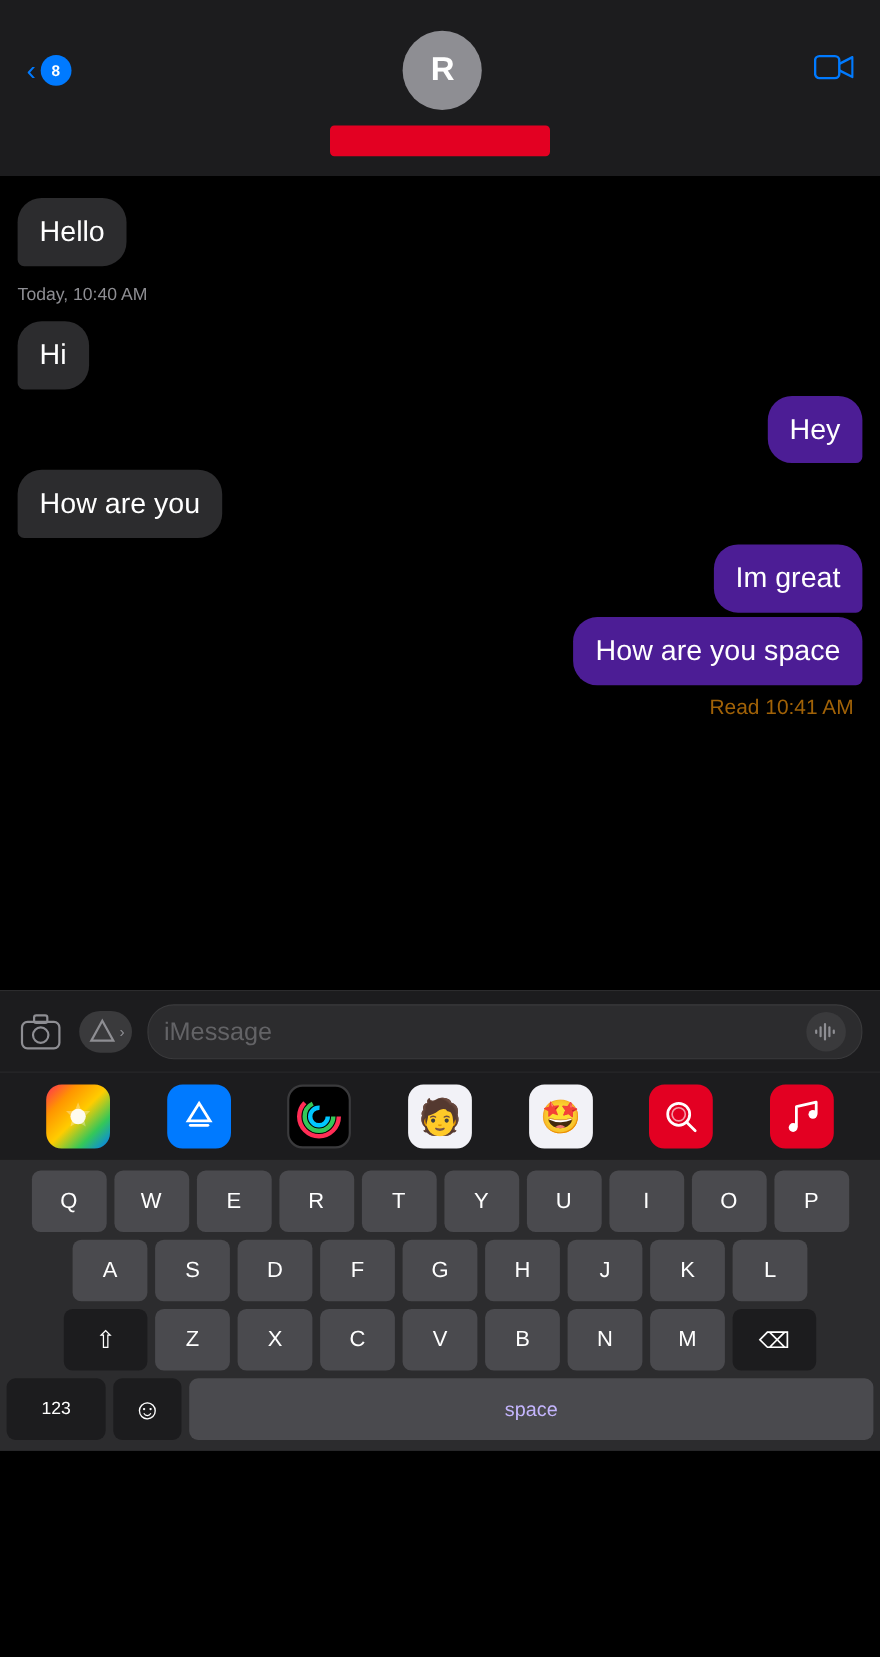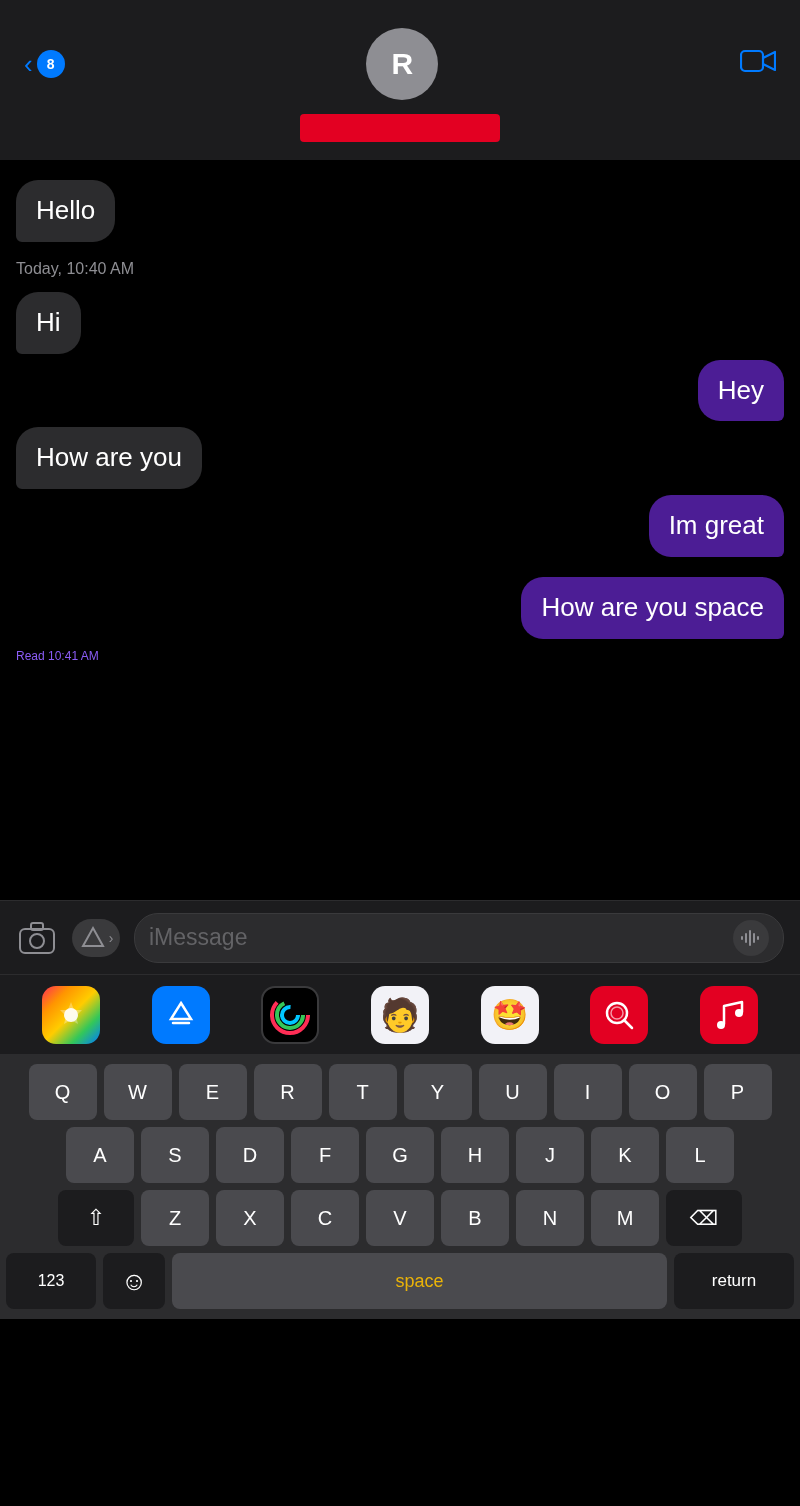--- a/index.html
+++ b/index.html
@@ -120,23 +120,23 @@
       border-bottom-right-radius: 6px;
     }
 
     .timestamp-center {
       color: #8e8e93;
       font-size: 16px;
       margin: 12px 0 8px;
     }
 
     .read-receipt {
-      text-align: left;
-      color: #8b5cf6;
-      font-size: 12px;
+      text-align: right;
+      color: #a16207;
+      font-size: 19px;
       margin-top: 4px;
       padding-right: 8px;
     }
 
     
     .input-area {
       background: #1c1c1e;
       padding: 12px 16px;
       display: flex;
       align-items: center;
@@ -251,21 +251,21 @@
     .key.wide {
       min-width: 90px;
       max-width: 110px;
       font-size: 16px;
     }
     .key.space-key {
       flex: 4;
       max-width: none;
       background: #4a4a4e;
       font-size: 18px;
-      color: #eab308;
+      color: #c4b5fd;
     }
     .bottom-row {
       display: flex;
       justify-content: center;
       gap: 7px;
       margin-bottom: 4px;
     }
     .bottom-row .key {
       height: 56px;
     }
@@ -309,21 +309,21 @@
   </div>
 
   <div class="bubble sent">
     <span>Hey</span>
   </div>
 
   <div class="bubble received">
     <span>How are you</span>
   </div>
 
-  <div style="display:flex;flex-direction:column;align-items:flex-end;gap:20px;">
+  <div style="display:flex;flex-direction:column;align-items:flex-end;gap:4px;">
     <div class="bubble sent">
       <span>Im great</span>
     </div>
     <div class="bubble sent">
       <span>How are you space</span>
     </div>
   </div>
 
   <div class="read-receipt">
     <span>Read 10:41 AM</span>
@@ -439,15 +439,14 @@
     <div class="key">B</div>
     <div class="key">N</div>
     <div class="key">M</div>
     <div class="key dark wide" style="min-width:76px;max-width:76px;font-size:20px;">⌫</div>
   </div>
 
   <div class="bottom-row">
     <div class="key dark wide" style="min-width:80px;max-width:90px;">123</div>
     <div class="key dark" style="min-width:62px;max-width:62px;font-size:26px;">☺</div>
     <div class="key space-key">space</div>
-    <div class="key dark wide" style="min-width:100px;max-width:120px;font-size:17px;">return</div>
   </div>
 </div>
 
 </body></html>

